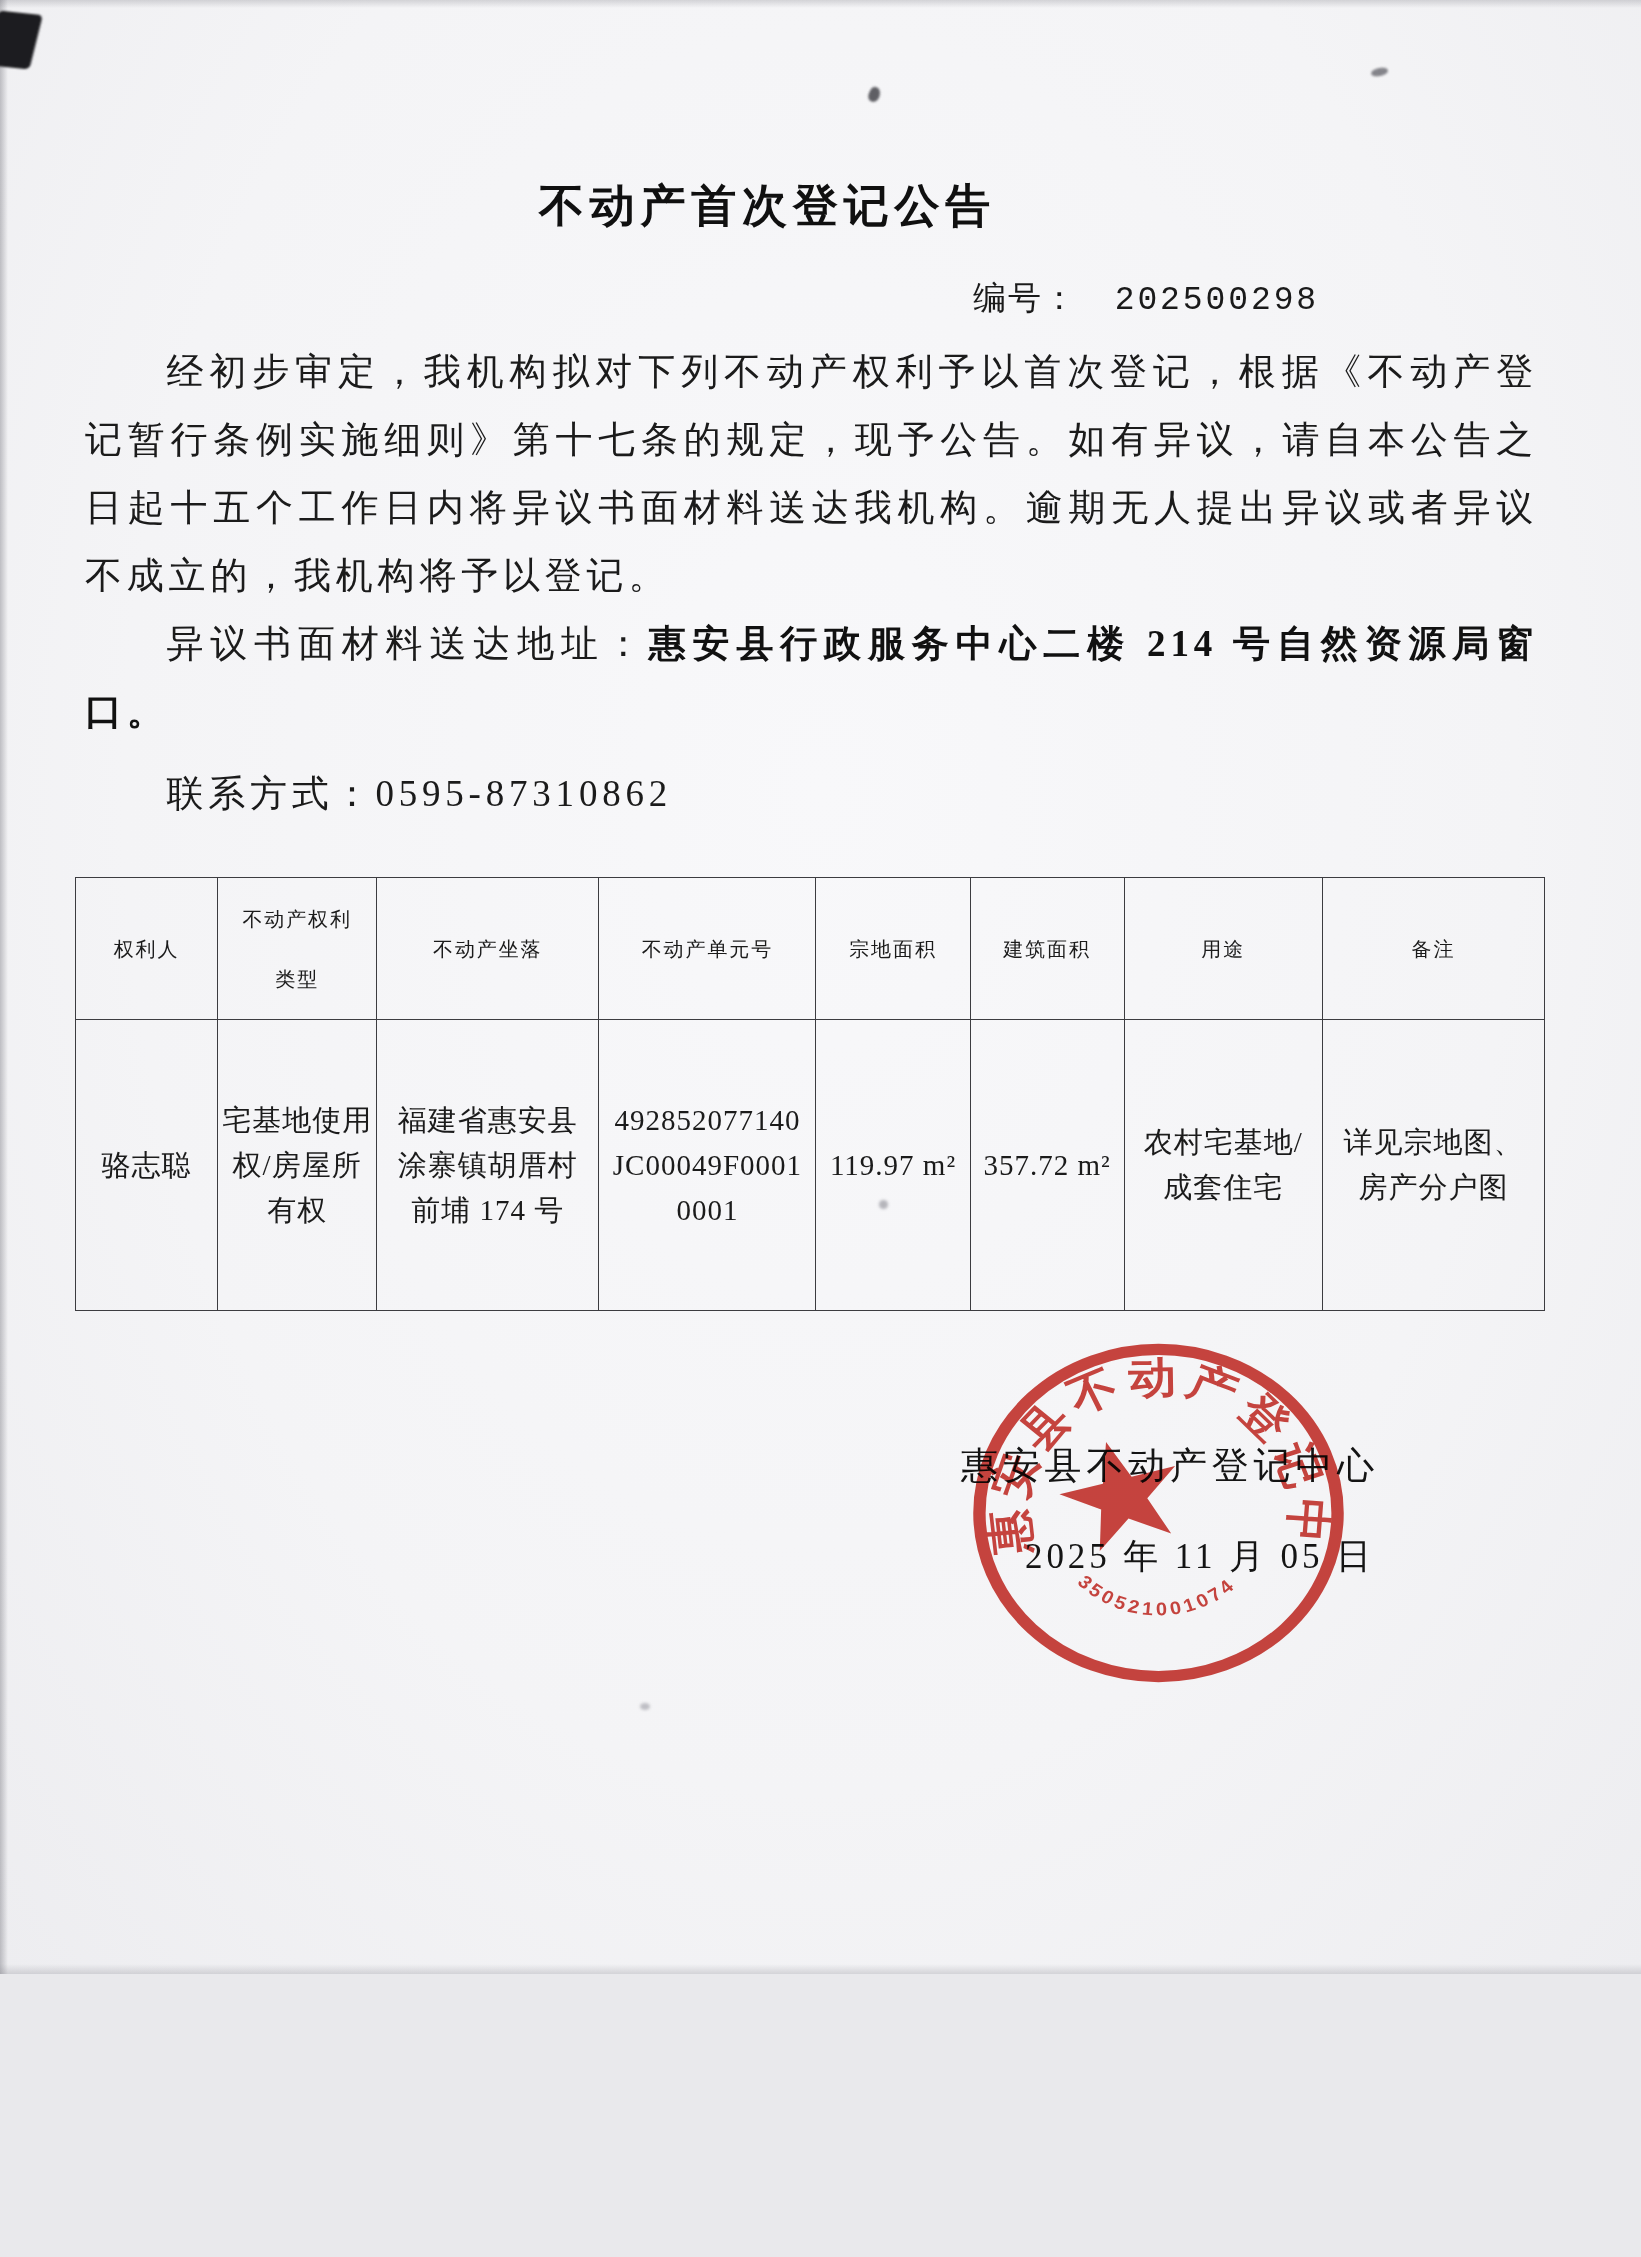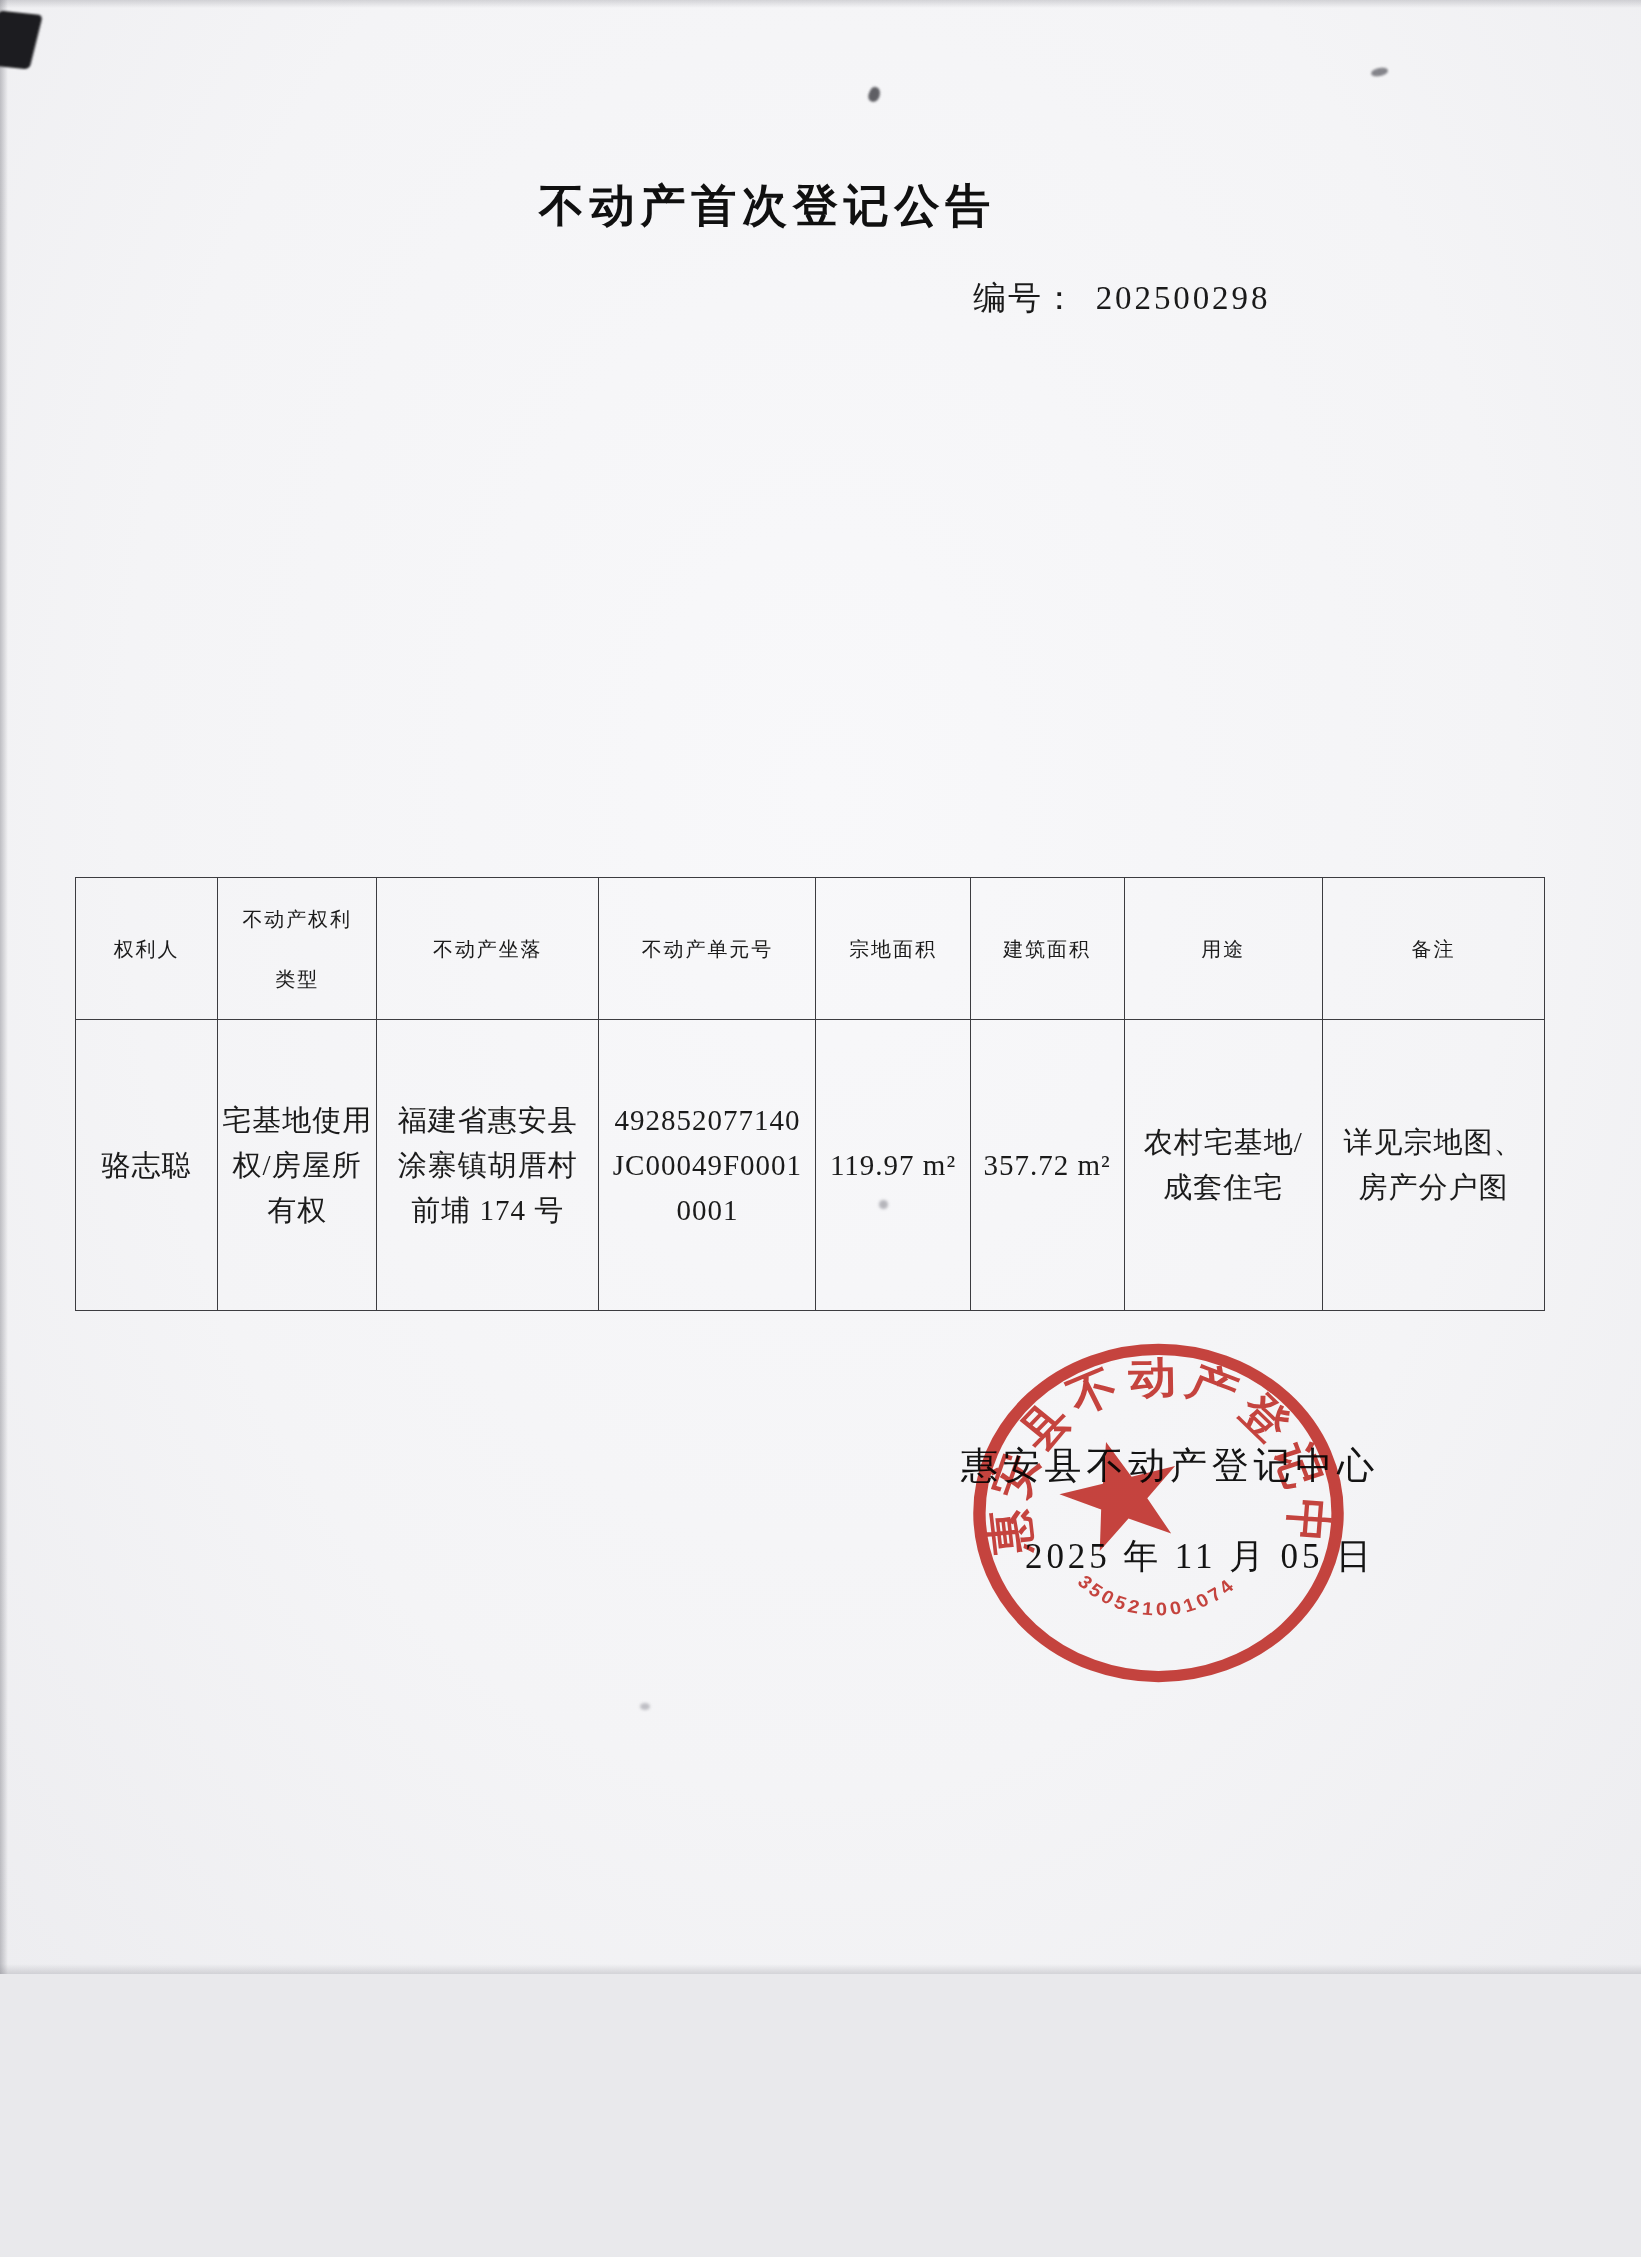--- a/index.html
+++ b/index.html
@@ -37,22 +37,22 @@
   .doc-title{
     position:absolute;left:0;top:176px;width:1535px;
     text-align:center;
     font-family:"Liberation Sans","DejaVu Sans",sans-serif;
     font-weight:700;font-size:45px;letter-spacing:5.8px;color:#101010;
   }
   .doc-number{
     position:absolute;left:973px;top:276px;
     font-size:33px;letter-spacing:1.9px;color:#1a1a1a;
   }
-  .doc-number .num{margin-left:18px;letter-spacing:2.9px;
-    font-family:Liberation Serif, serif;}
+  .doc-number .num{margin-left:37px;letter-spacing:2.9px;
+    font-family:Liberation Mono, monospace;}
 
   .body-text{
     position:absolute;left:85px;top:338px;width:1453px;
     font-size:37px;line-height:68px;letter-spacing:4.8px;
     text-align:justify;color:#1b1b1b;
   }
   .body-text p{margin:0;text-indent:2.2em;}
   .body-text .contact{margin-top:13.5px;}
   .addr-strong{font-weight:700;color:#111;}
 
@@ -90,20 +90,25 @@
 <body>
 
 <div class="paper">
 
   <div class="doc-title">不动产首次登记公告</div>
 
   <div class="doc-number">
     <span>编号：</span><span class="num">202500298</span>
   </div>
 
+  <div class="body-text">
+    <p>经初步审定，我机构拟对下列不动产权利予以首次登记，根据《不动产登记暂行条例实施细则》第十七条的规定，现予公告。如有异议，请自本公告之日起十五个工作日内将异议书面材料送达我机构。逾期无人提出异议或者异议不成立的，我机构将予以登记。</p>
+    <p><span>异议书面材料送达地址：</span><span class="addr-strong">惠安县行政服务中心二楼 214 号自然资源局窗口。</span></p>
+    <p class="contact">联系方式：0595-87310862</p>
+  </div>
 
   <table class="doc-table">
     <colgroup>
       <col style="width:142px">
         <col style="width:159px">
         <col style="width:222px">
         <col style="width:217px">
       <col style="width:154px">
         <col style="width:154px">
         <col style="width:198px">

